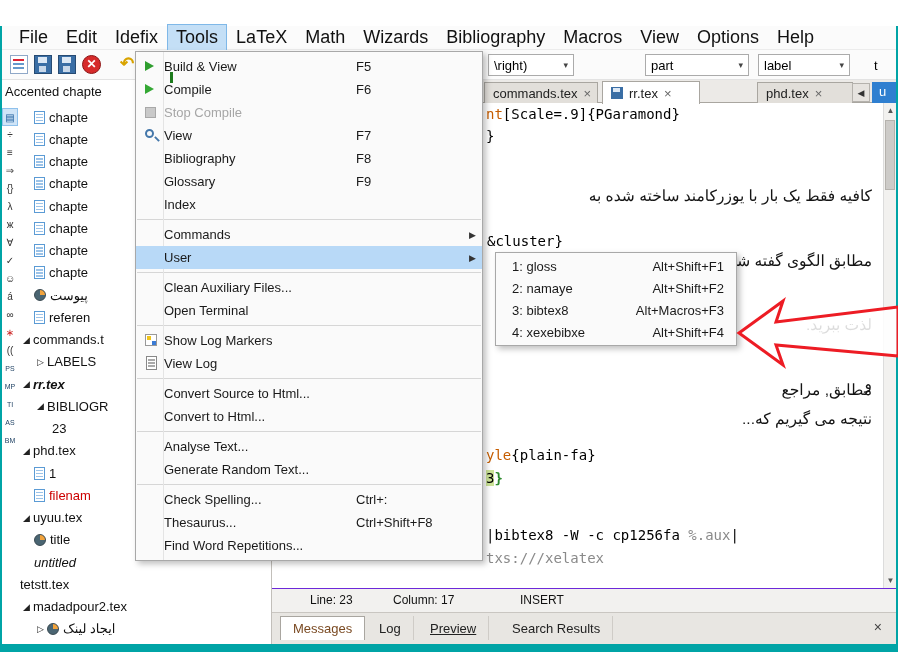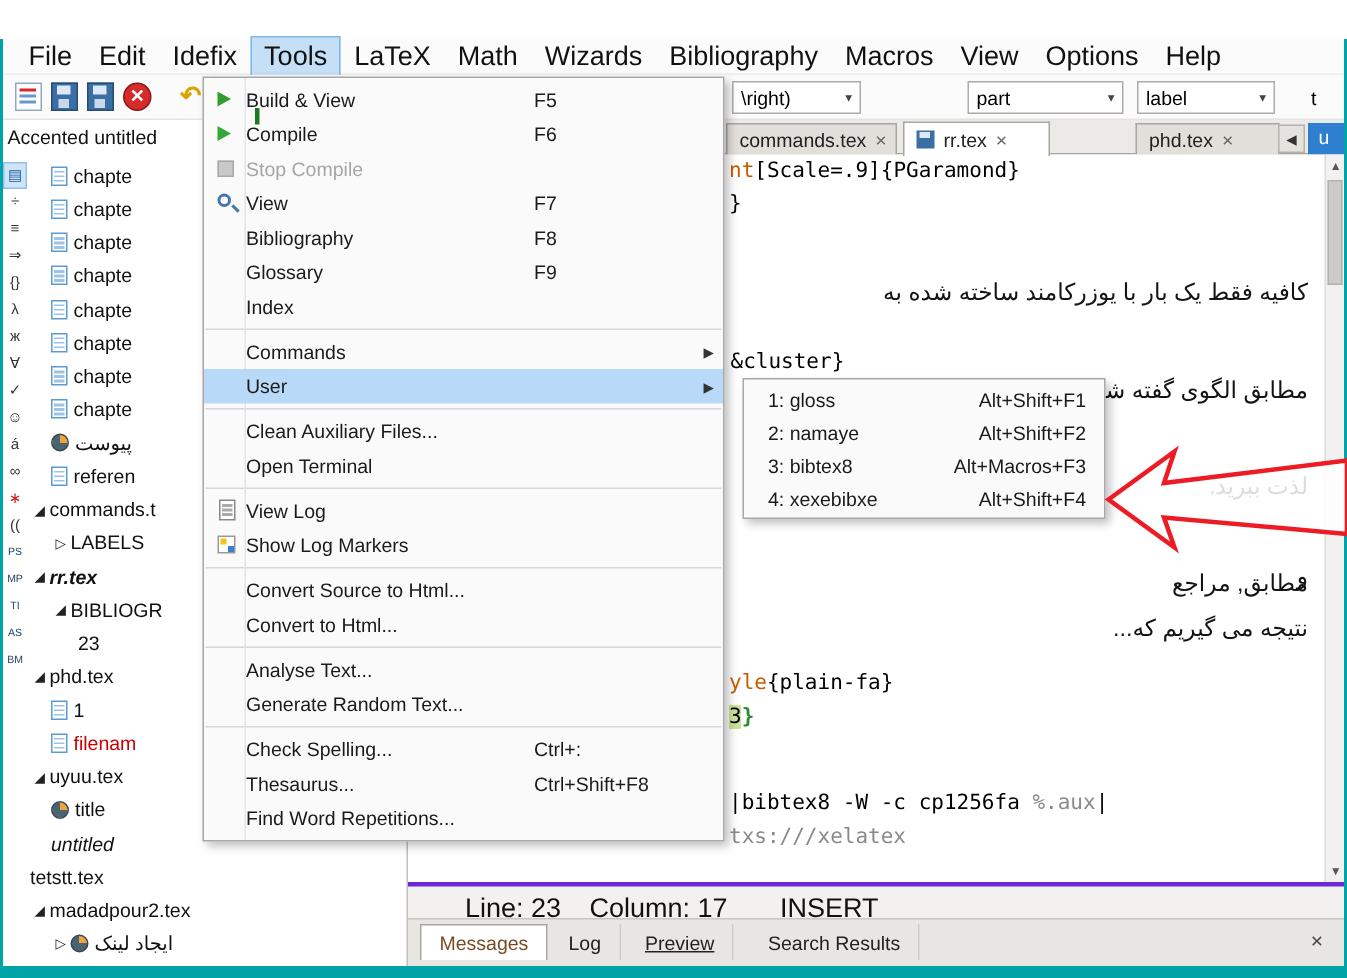--- a/index.html
+++ b/index.html
@@ -83,22 +83,22 @@
   .cmd { color:#c65d00; }
   .gray { color:#8a8a8a; }
   .hl3 { background:#cde498; }
   .brace-green { color:#2e8b2e; font-weight:bold; }
   .vscroll { position:absolute; right:0; top:0; width:13px; height:485px; background:#f2f1ef; border-left:1px solid #dcdcdc; }
   .vs-btn { position:absolute; left:0; width:13px; height:15px; font-size:8px; color:#555; text-align:center; line-height:15px;}
   .vs-up { top:0; } .vs-down { bottom:0; }
   .vs-thumb { position:absolute; left:1px; top:17px; width:10px; height:70px; background:#cdcbc8; border:1px solid #b5b2ad;}
 
   
-  .statusbar { position:absolute; left:272px; top:588px; width:624px; height:24px; background:#f2f1ef; border-top:3px solid #6d28d9;
-               font-size:18px; color:#111; }
+  .statusbar { position:absolute; left:272px; top:588px; width:624px; height:24px; background:#f2f1ef; border-top:1px solid #6d28d9;
+               font-size:12px; color:#111; }
   .sb-line { position:absolute; left:38px; top:4px; } .sb-col { position:absolute; left:121px; top:4px; }
   .sb-mode { position:absolute; left:248px; top:4px; }
 
   
   .bottombar { position:absolute; left:272px; top:612px; width:624px; height:32px; background:#e8e6e2; border-top:1px solid #c9c6c1;}
   .btab { position:absolute; top:3px; height:24px; display:flex; align-items:center; padding:0 12px; font-size:13px; color:#222;
           border-right:1px solid #cfccc7;}
   .btab.active { background:#fff; border:1px solid #a9a6a0; border-bottom:none; color:#7a4a22; }
   .btab1 { left:8px; } .btab2 { left:95px; } .btab3 { left:146px;text-decoration:underline; } .btab4 { left:228px; }
   .bclose { position:absolute; right:14px; top:6px; color:#444; font-size:14px; }
@@ -173,21 +173,21 @@
       <span class="arrow">▾</span>
     </div>
     <div class="combo combo3">
       <span>label</span>
       <span class="arrow">▾</span>
     </div>
     <span class="combo-partial">t</span>
   </div>
 
   <div class="sidebar">
-    <div class="panel-title">Accented untitled</div>
+    <div class="panel-title">Accented chapte</div>
     <div class="icon-strip">
       <div class="strip-ic sel">▤</div>
       <div class="strip-ic">÷</div>
       <div class="strip-ic">≡</div>
       <div class="strip-ic">⇒</div>
       <div class="strip-ic">{}</div>
       <div class="strip-ic">λ</div>
       <div class="strip-ic">ж</div>
       <div class="strip-ic">∀</div>
       <div class="strip-ic">✓</div>
@@ -420,30 +420,30 @@
         <span class="ms"></span>
       </div>
     <div class="mi">
         <span class="mic"></span>
         <span class="ml">Open Terminal</span>
         <span class="ms"></span>
       </div>
     <div class="msep"></div>
     <div class="mi">
         <span class="mic">
+          <span class="ic-marks"></span>
+        </span>
+        <span class="ml">Show Log Markers</span>
+        <span class="ms"></span>
+      </div>
+    <div class="mi">
+        <span class="mic">
           <span class="ic-log"></span>
         </span>
         <span class="ml">View Log</span>
-        <span class="ms"></span>
-      </div>
-    <div class="mi">
-        <span class="mic">
-          <span class="ic-marks"></span>
-        </span>
-        <span class="ml">Show Log Markers</span>
         <span class="ms"></span>
       </div>
     <div class="msep"></div>
     <div class="mi">
         <span class="mic"></span>
         <span class="ml">Convert Source to Html...</span>
         <span class="ms"></span>
       </div>
     <div class="mi">
         <span class="mic"></span>

